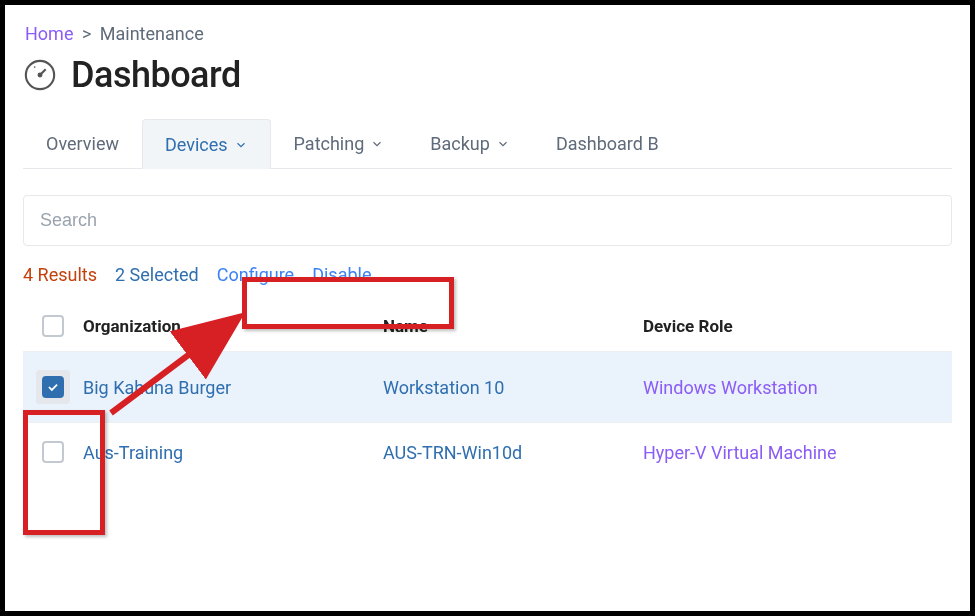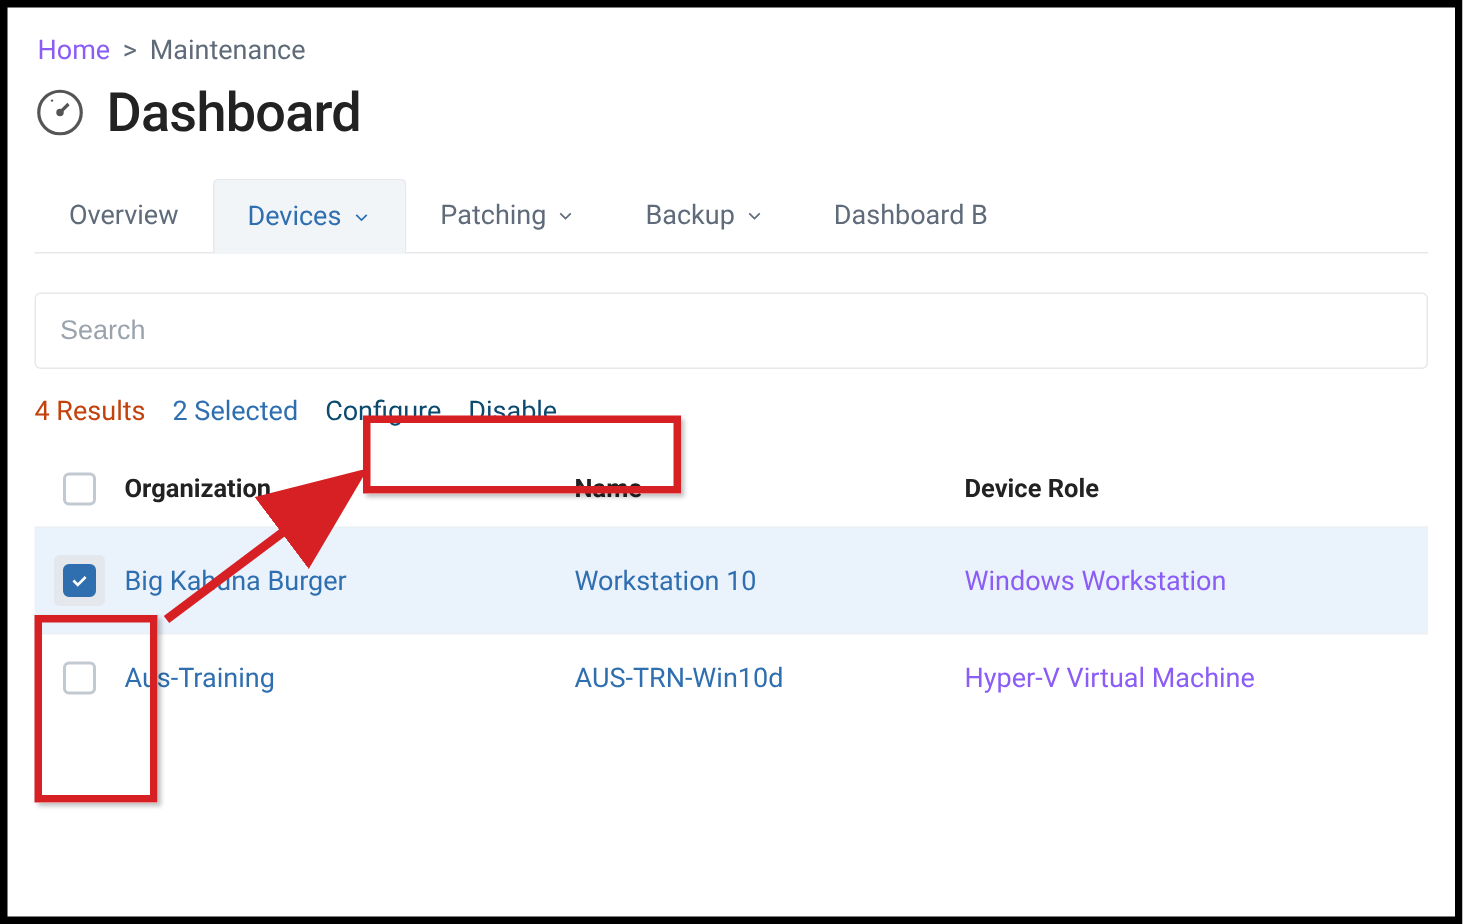--- a/index.html
+++ b/index.html
@@ -20,21 +20,21 @@
     .tab.active { background: #f2f5f8; color: #2f6fb0; border-color: #e6e8eb; border-radius: 4px 4px 0 0; position: relative; top: 1px; }
     .tab .chev { width: 14px; height: 14px; }
 
     .search-wrap { margin-top: 26px; }
     .search-input { width: 100%; border: 1px solid #e6e8eb; border-radius: 4px; padding: 14px 16px; font-size: 18px; color: #333; }
     .search-input::placeholder { color: #9aa3ad; }
 
     .results-bar { display: flex; align-items: center; gap: 18px; margin-top: 18px; font-size: 18px; position: relative; }
     .results-count { color: #c2410c; }
     .selected-count { color: #2f6fb0; }
-    .action-link { color: #0c4a6e; cursor: pointer; }
+    .action-link { color: #3b82f6; cursor: pointer; }
 
     .table { margin-top: 24px; }
     .thead, .trow { display: flex; align-items: center; }
     .col-check { width: 60px; display: flex; justify-content: center; }
     .col-org { width: 300px; }
     .col-name { width: 260px; }
     .col-role { flex: 1; }
     .thead { padding: 6px 0 14px 0; }
     .thead .th { font-weight: 700; font-size: 17px; color: #222; }
     .trow { padding: 18px 0; border-top: 1px solid #edf0f3; font-size: 18px; }

